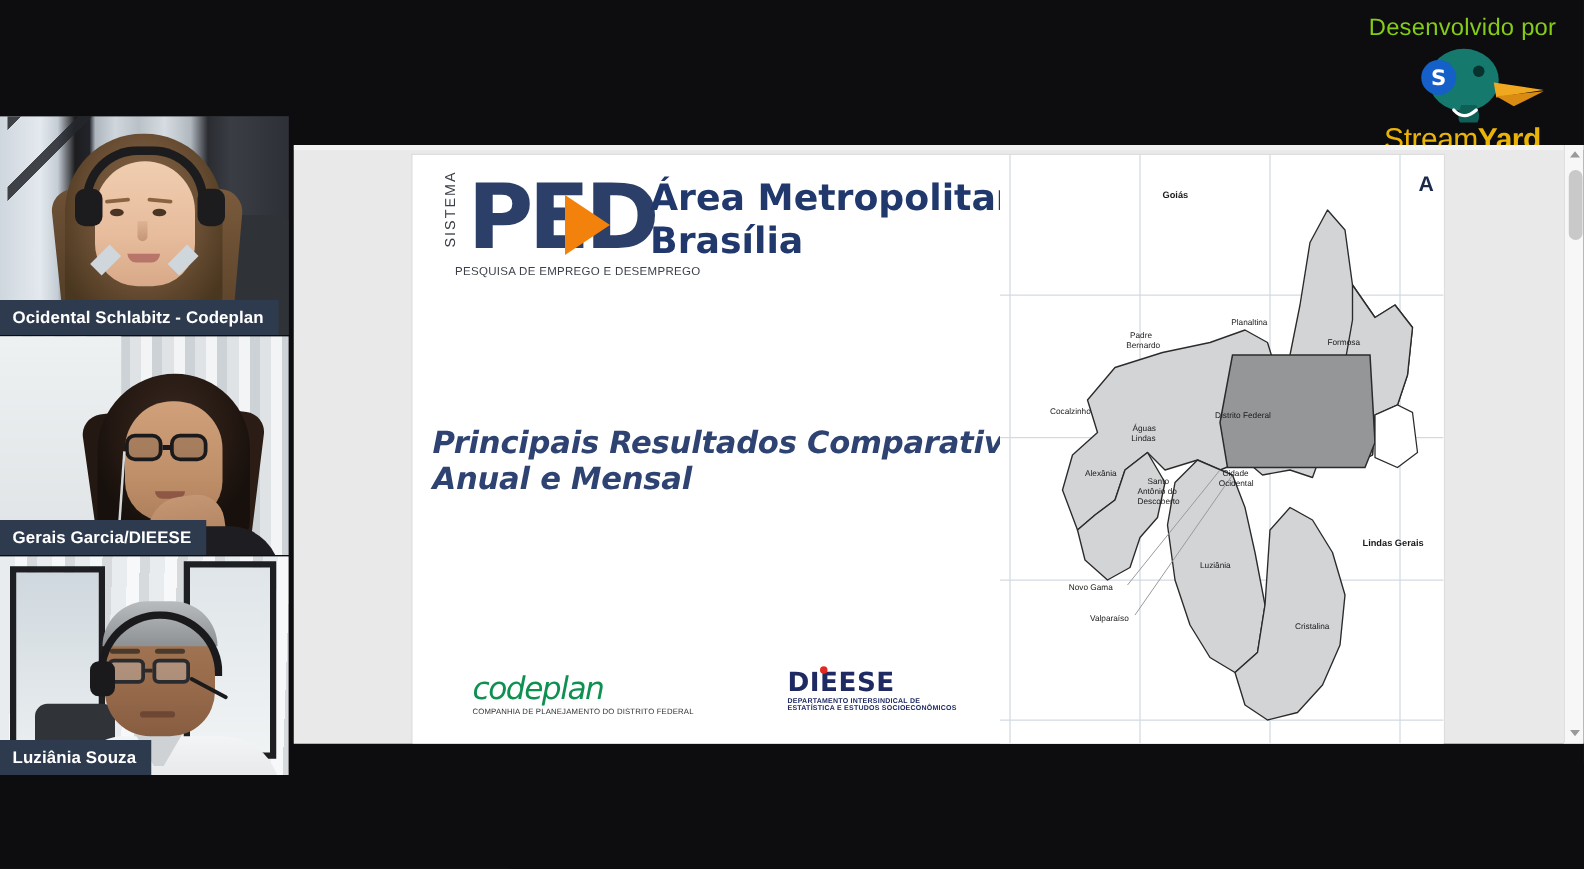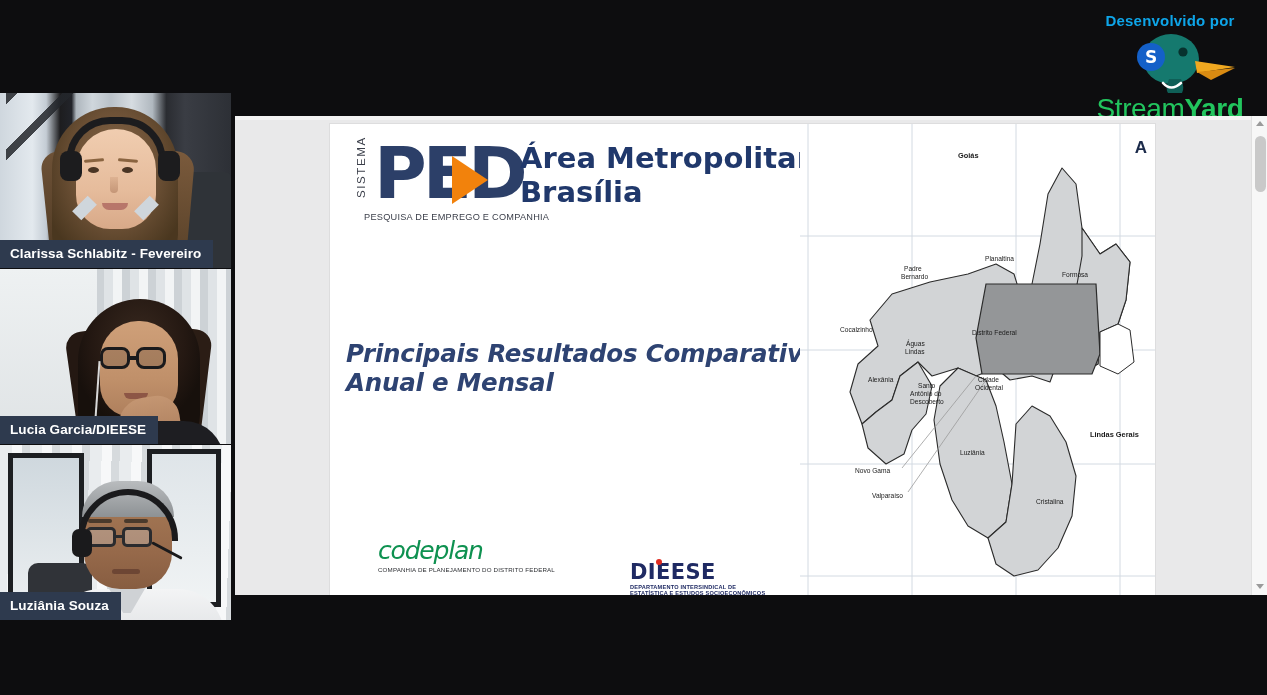--- a/index.html
+++ b/index.html
@@ -7,25 +7,25 @@
     width: 1267px; height: 695px;
     background: #0d0d0f;
     font-family: "Liberation Sans", sans-serif;
     overflow: hidden;
   }
   .stage { position: relative; width: 1267px; height: 695px; background: #0d0d0f; }
 
   
   .brand { position: absolute; top: 12px; right: 12px; width: 170px; text-align: center; }
   .brand-tagline {
-    color: #0ea5e9; font-size: 15px; letter-spacing: .2px; white-space: nowrap; font-weight: bold;
+    color: #84cc16; font-size: 19px; letter-spacing: .2px; white-space: nowrap;
   }
   .brand-duck { width: 100%; height: 62px; margin-top: 4px; position: relative; }
   .brand-wordmark {
-    color: #22c55e; font-size: 28px; letter-spacing: -.4px; white-space: nowrap;
+    color: #eab308; font-size: 24px; letter-spacing: -.4px; white-space: nowrap;
     margin-top: -2px;
     text-align: center;
   }
   .brand-wordmark b { font-weight: 700; }
   .brand-wordmark span.light { font-weight: 400; }
 
   
   .tiles { position: absolute; left: 0; top: 93px; width: 231px; }
   .tile {
     position: relative; width: 231px; height: 175px; overflow: hidden;
@@ -193,21 +193,21 @@
   
   .codeplan { position:absolute; left:48px; top:412px; width:180px; }
   .codeplan-word {
     font-size: 25px; font-weight:400; font-style:italic; color:#0e9150;
     letter-spacing:-1.2px; font-family:"DejaVu Sans", sans-serif;
   }
   .codeplan-sub { font-size:6.2px; color:#2d2f33; letter-spacing:.15px; margin-top:1px; white-space:nowrap; }
   .dieese { position:absolute; left:300px; top:410px; width:190px; }
   .dieese-word {
     font-size:21px; font-weight:800; color:#1f2a63; letter-spacing:.4px;
-    font-family:"DejaVu Sans", sans-serif; position:relative; display:inline-block;margin-top:26px;
+    font-family:"DejaVu Sans", sans-serif; position:relative; display:inline-block;
   }
   .dieese-dot { position:absolute; left:26px; top:-1px; width:6px; height:6px; border-radius:50%; background:#e02b20; }
   .dieese-sub1, .dieese-sub2 { font-size:5.6px; color:#1f2a63; font-weight:700; letter-spacing:.2px; white-space:nowrap; }
 
   
   .map { position:absolute; left:470px; top:0; width:355px; height:471px; background:#ffffff; overflow:hidden; }
   .map svg { display:block; }
   .map-label {
     position:absolute; font-size:6.6px; color:#1a1a1a; text-align:center;
     line-height:1.15; white-space:nowrap; font-family:"Liberation Sans", sans-serif;
@@ -261,38 +261,38 @@
       <div class="v1-eye-l"></div>
       <div class="v1-eye-r"></div>
       <div class="v1-nose"></div>
       <div class="v1-mouth"></div>
       <div class="v1-body"></div>
       <div class="v1-hs-band"></div>
       <div class="v1-hs-l"></div>
       <div class="v1-hs-r"></div>
       <div class="v1-ear-l"></div>
       <div class="v1-ear-r"></div>
-      <div class="tile-name">Clarissa Schlabitz - Fevereiro</div>
+      <div class="tile-name">Ocidental Schlabitz - Codeplan</div>
     </div>
 
     <div class="tile">
       <div class="v2-bg"></div>
       <div class="v2-bg2"></div>
       <div class="v2-hair-l"></div>
       <div class="v2-hair-r"></div>
       <div class="v2-hair"></div>
       <div class="v2-face"></div>
       <div class="v2-mouth"></div>
       <div class="v2-hand"></div>
       <div class="v2-glass-l"></div>
       <div class="v2-glass-r"></div>
       <div class="v2-glass-br"></div>
       <div class="v2-wire"></div>
       <div class="v2-body"></div>
-      <div class="tile-name">Lucia Garcia/DIEESE</div>
+      <div class="tile-name">Gerais Garcia/DIEESE</div>
     </div>
 
     <div class="tile">
       <div class="v3-bg"></div>
       <div class="v3-frame1"></div>
       <div class="v3-frame2"></div>
       <div class="v3-chair"></div>
       <div class="v3-body"></div>
       <div class="v3-collar"></div>
       <div class="v3-head"></div>
@@ -313,21 +313,21 @@
 
   <div class="share">
     <div class="share-topstrip"></div>
 
     <div class="slide">
 
       <div class="ped-logo">
         <div class="ped-sistema">SISTEMA</div>
         <div class="ped-letters">PED</div>
         <div class="ped-arrow"></div>
-        <div class="ped-sub">PESQUISA DE EMPREGO E COMPANHIA</div>
+        <div class="ped-sub">PESQUISA DE EMPREGO E DESEMPREGO</div>
       </div>
 
       <div class="slide-heading">Área Metropolitana de Brasília</div>
 
       <div class="slide-maintitle">Principais Resultados Comparativo Anual e Mensal</div>
 
       <div class="codeplan">
         <div class="codeplan-word">codeplan</div>
         <div class="codeplan-sub">COMPANHIA DE PLANEJAMENTO DO DISTRITO FEDERAL</div>
       </div>
@@ -368,21 +368,21 @@
           <path d="M186 160 L296 160 L300 230 L292 250 L182 250 L176 214 Z" fill="#949698" stroke="#2b2b2b" stroke-width="1.2"></path>
           <g fill="#ffffff" stroke="#2b2b2b" stroke-width="1">
             <path d="M300 208 L318 200 L330 206 L334 238 L318 250 L300 242 Z"></path>
           </g>
           <g stroke="#9a9a9a" stroke-width=".8" fill="none">
             <line x1="102" y1="344" x2="176" y2="252"></line>
             <line x1="108" y1="368" x2="186" y2="256"></line>
           </g>
         </svg>
         <div class="map-glyph">A</div>
-      <div class="map-label big" style="left: 130px; top: 28px; margin-left: 28px;">Goiás</div>
+      <div class="map-label big" style="left: 130px; top: 28px;">Goiás</div>
           <div class="map-label" style="left: 185px; top: 131px;">Planaltina</div>
           <div class="map-label" style="left: 262px; top: 147px;">Formosa</div>
           <div class="map-label" style="left: 104px; top: 141px;">Padre</div>
           <div class="map-label" style="left: 101px; top: 149px;">Bernardo</div>
           <div class="map-label" style="left: 40px; top: 202px;">Cocalzinho</div>
           <div class="map-label" style="left: 106px; top: 216px;">Águas</div>
           <div class="map-label" style="left: 105px; top: 224px;">Lindas</div>
           <div class="map-label" style="left: 172px; top: 205px;">Distrito Federal</div>
           <div class="map-label" style="left: 68px; top: 252px;">Alexânia</div>
           <div class="map-label" style="left: 118px; top: 258px;">Santo</div>

